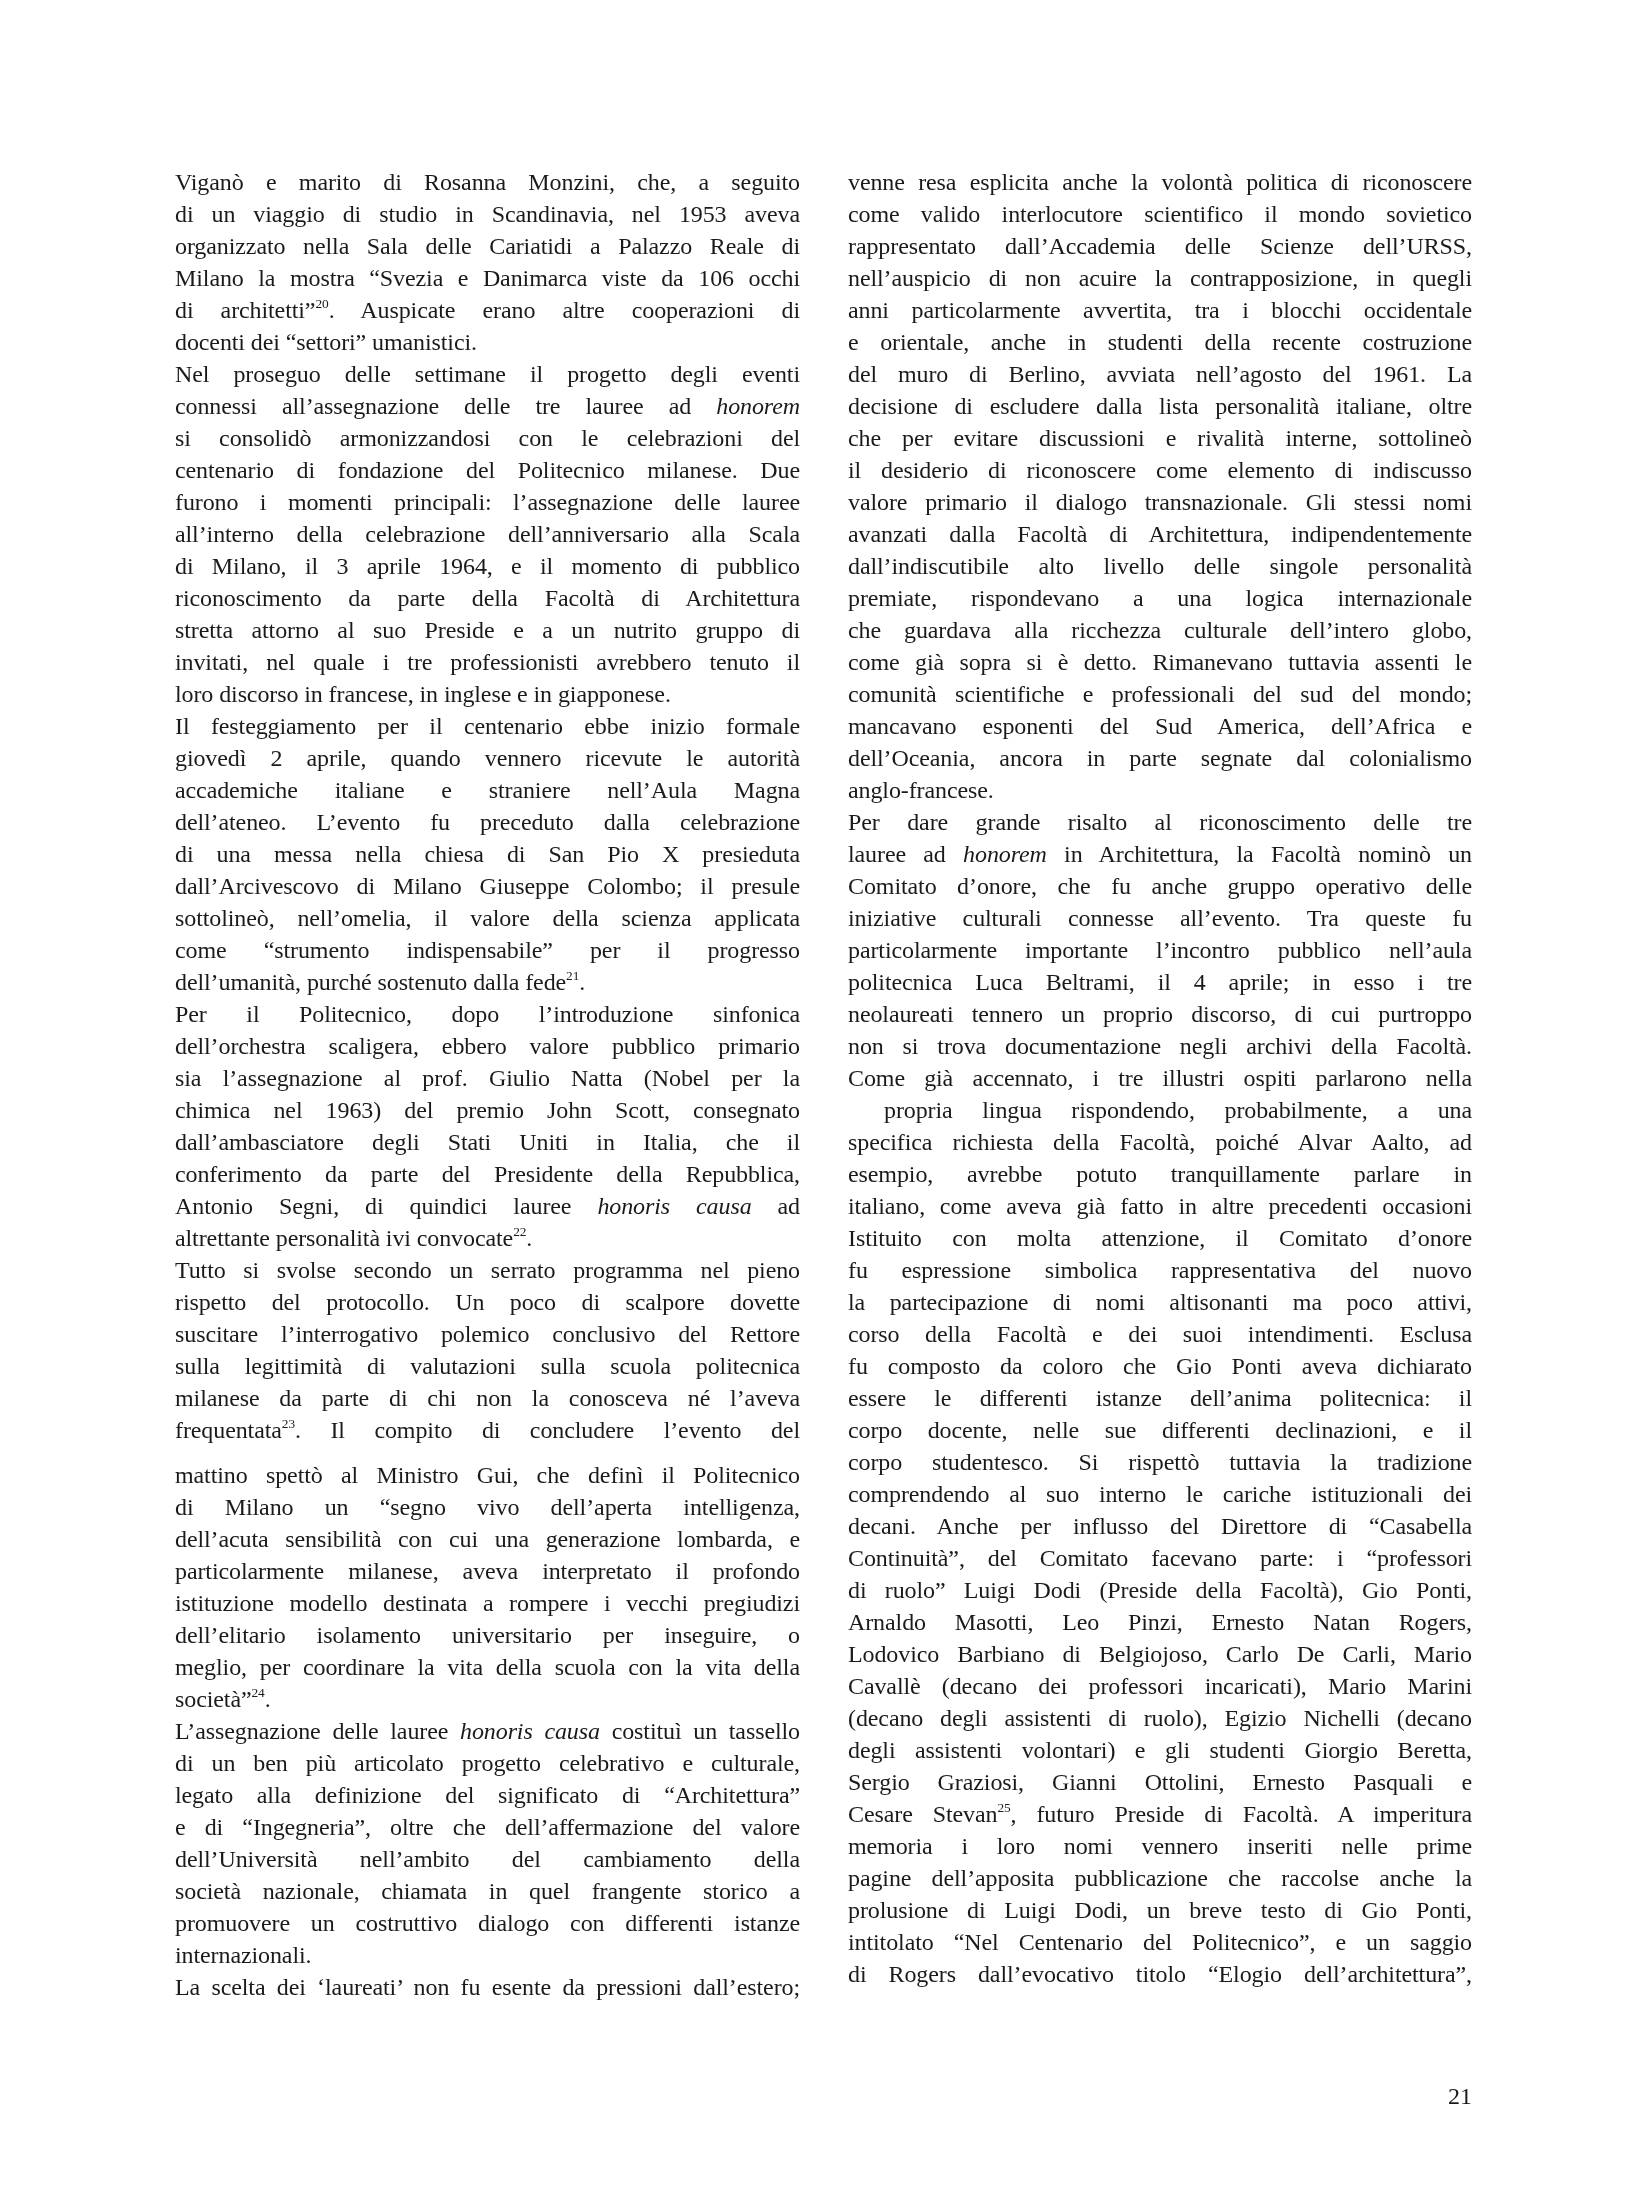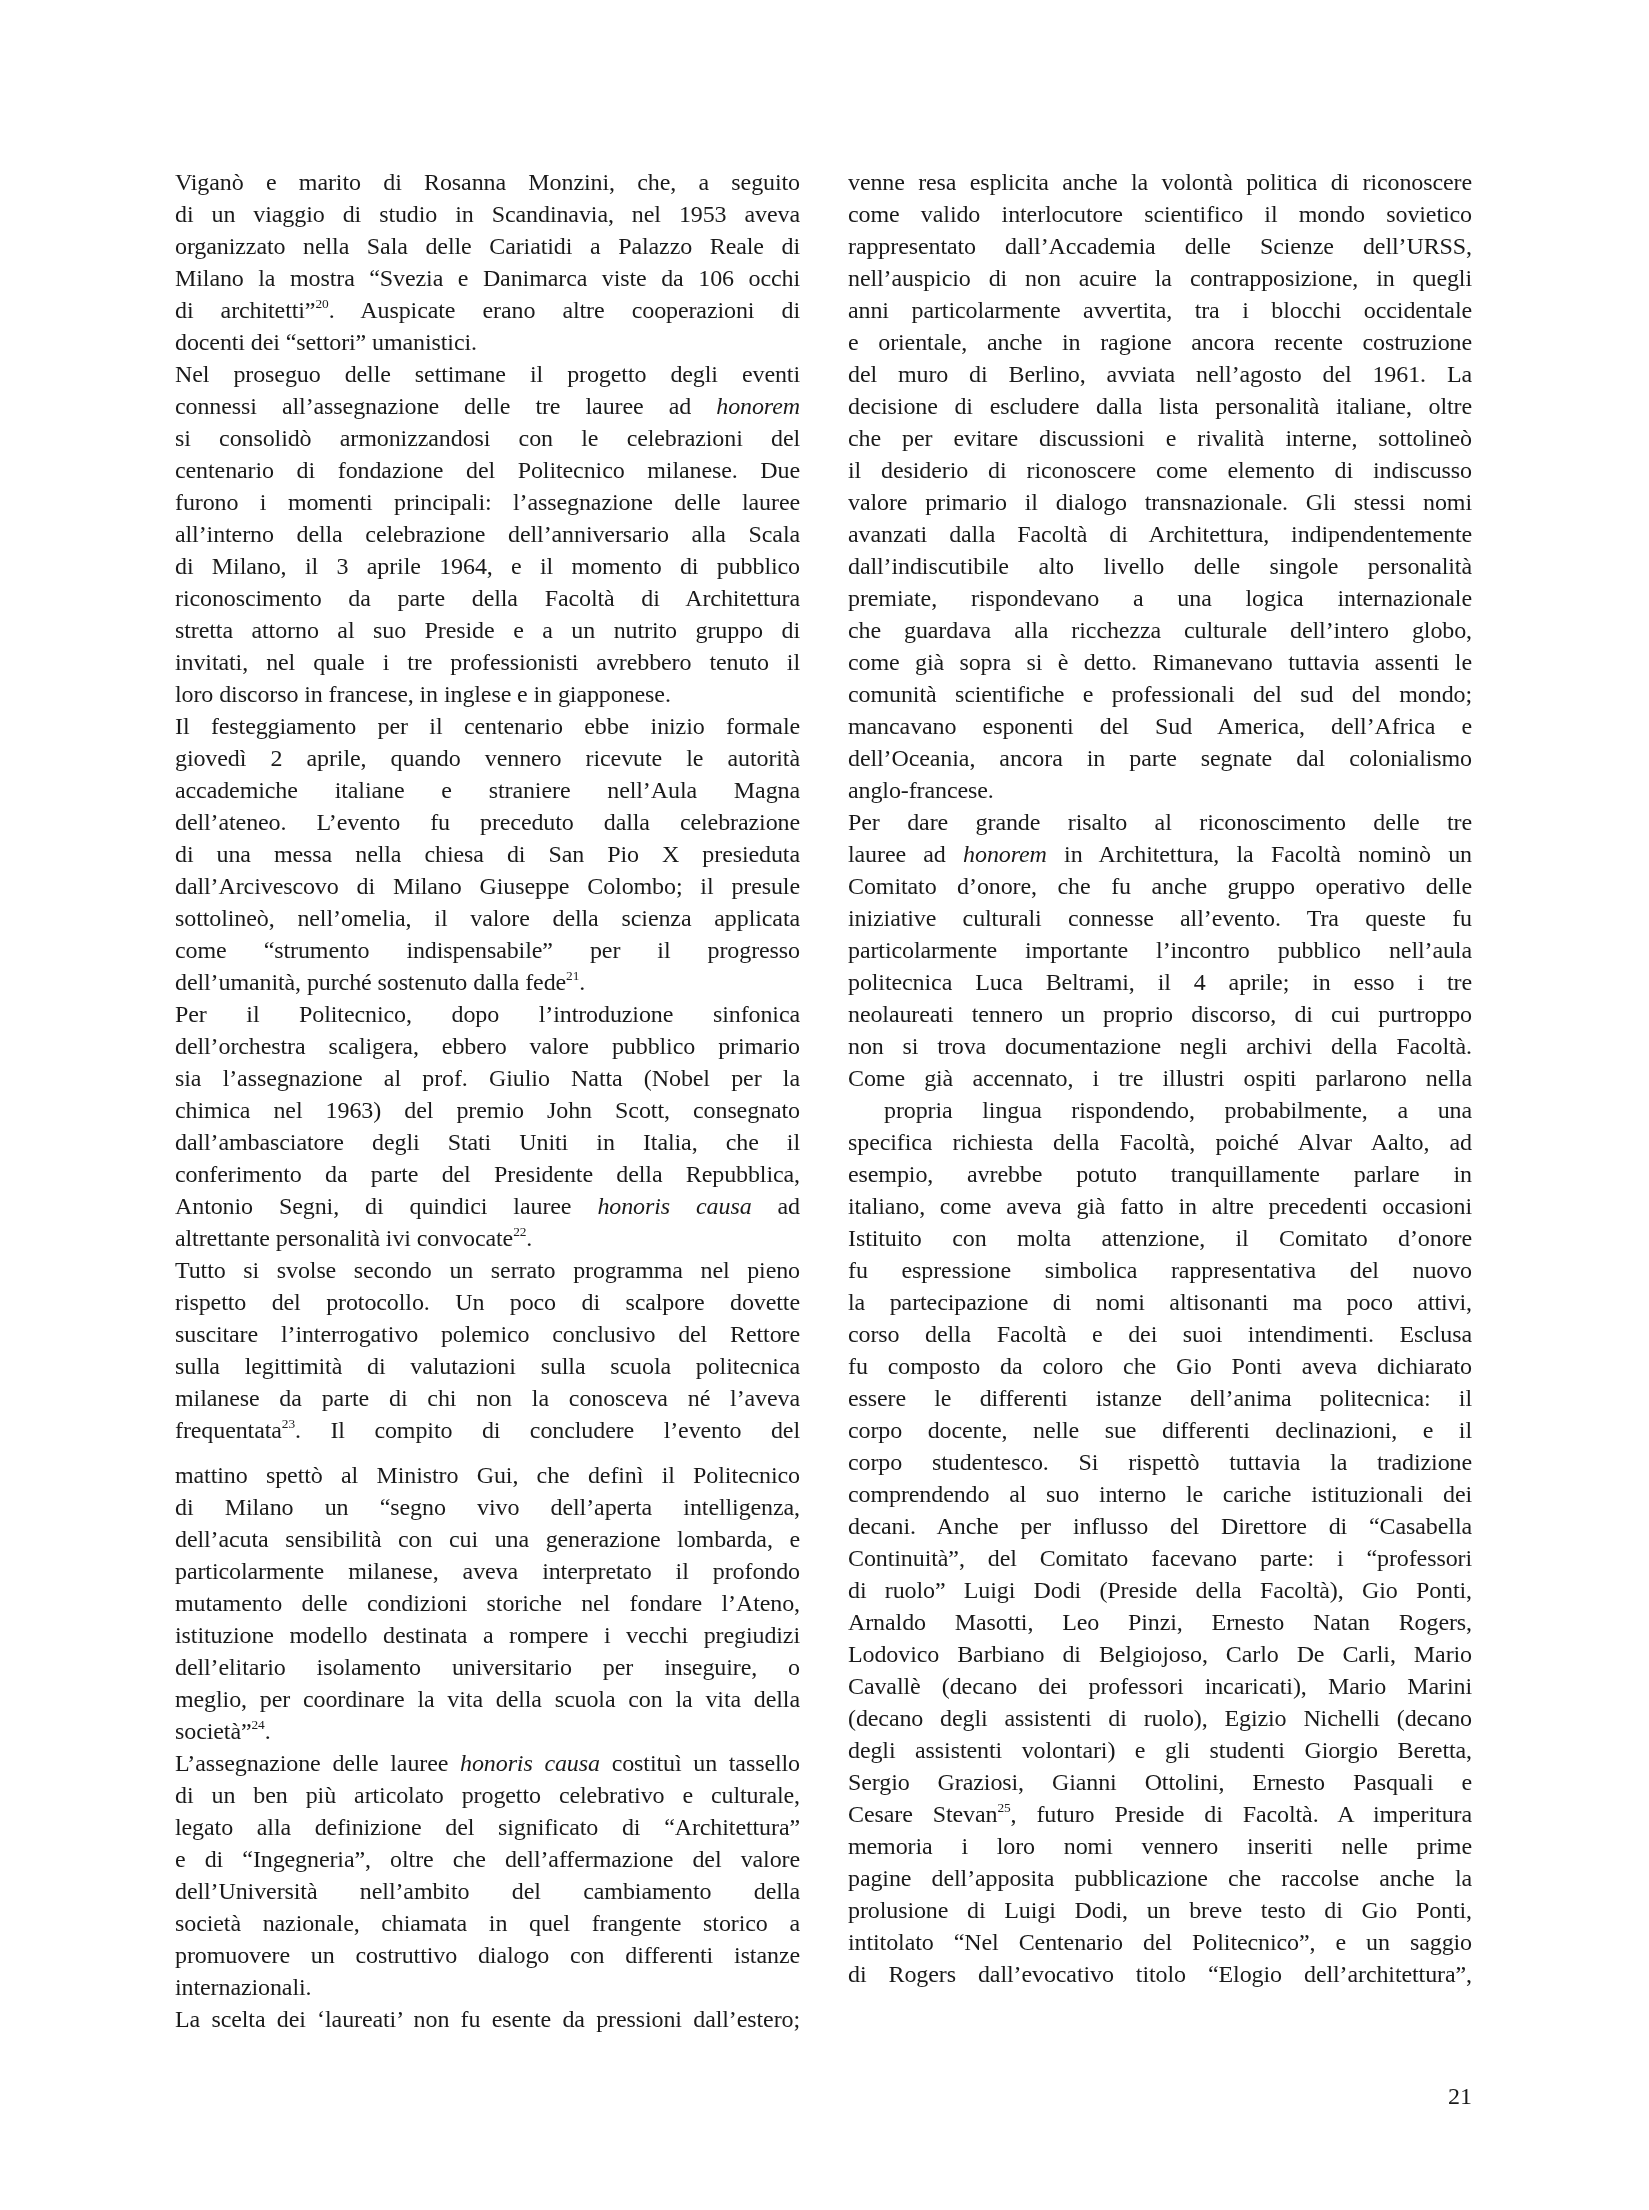--- a/index.html
+++ b/index.html
@@ -103,42 +103,41 @@
       <div class="line" style="white-space: nowrap;"><span>Tutto si svolse secondo un serrato programma nel pieno</span></div>
       <div class="line" style="white-space: nowrap;"><span>rispetto del protocollo. Un poco di scalpore dovette</span></div>
       <div class="line" style="white-space: nowrap;"><span>suscitare l’interrogativo polemico conclusivo del Rettore</span></div>
       <div class="line" style="white-space: nowrap;"><span>sulla legittimità di valutazioni sulla scuola politecnica</span></div>
       <div class="line" style="white-space: nowrap;"><span>milanese da parte di chi non la conosceva né l’aveva</span></div>
       <div class="line" style="white-space: nowrap;"><span>frequentata</span><sup>23</sup><span>. Il compito di concludere l’evento del</span></div>
       <div class="line" style="white-space: nowrap; margin-top: 13px;"><span>mattino spettò al Ministro Gui, che definì il Politecnico</span></div>
       <div class="line" style="white-space: nowrap;"><span>di Milano un “segno vivo dell’aperta intelligenza,</span></div>
       <div class="line" style="white-space: nowrap;"><span>dell’acuta sensibilità con cui una generazione lombarda, e</span></div>
       <div class="line" style="white-space: nowrap;"><span>particolarmente milanese, aveva interpretato il profondo</span></div>
-      <div class="line" style="white-space: nowrap;"><span>mutamento delle condizioni storiche nel fondare l’Ateno,</span></div>
       <div class="line" style="white-space: nowrap;"><span>istituzione modello destinata a rompere i vecchi pregiudizi</span></div>
       <div class="line" style="white-space: nowrap;"><span>dell’elitario isolamento universitario per inseguire, o</span></div>
       <div class="line" style="white-space: nowrap;"><span>meglio, per coordinare la vita della scuola con la vita della</span></div>
       <div class="line last" style="white-space: nowrap;"><span>società”</span><sup>24</sup><span>.</span></div>
       <div class="line" style="white-space: nowrap; word-spacing: 0px;"><span>L’assegnazione delle lauree </span><i>honoris causa</i><span> costituì un tassello</span></div>
       <div class="line" style="white-space: nowrap;"><span>di un ben più articolato progetto celebrativo e culturale,</span></div>
       <div class="line" style="white-space: nowrap;"><span>legato alla definizione del significato di “Architettura”</span></div>
       <div class="line" style="white-space: nowrap;"><span>e di “Ingegneria”, oltre che dell’affermazione del valore</span></div>
       <div class="line" style="white-space: nowrap;"><span>dell’Università nell’ambito del cambiamento della</span></div>
       <div class="line" style="white-space: nowrap;"><span>società nazionale, chiamata in quel frangente storico a</span></div>
       <div class="line" style="white-space: nowrap;"><span>promuovere un costruttivo dialogo con differenti istanze</span></div>
       <div class="line last" style="white-space: nowrap;"><span>internazionali.</span></div>
       <div class="line" style="white-space: nowrap;"><span>La scelta dei ‘laureati’ non fu esente da pressioni dall’estero;</span></div>
     </div>
   <div class="column col-right">
       <div class="line" style="white-space: nowrap;"><span>venne resa esplicita anche la volontà politica di riconoscere</span></div>
       <div class="line" style="white-space: nowrap;"><span>come valido interlocutore scientifico il mondo sovietico</span></div>
       <div class="line" style="white-space: nowrap;"><span>rappresentato dall’Accademia delle Scienze dell’URSS,</span></div>
       <div class="line" style="white-space: nowrap;"><span>nell’auspicio di non acuire la contrapposizione, in quegli</span></div>
       <div class="line" style="white-space: nowrap;"><span>anni particolarmente avvertita, tra i blocchi occidentale</span></div>
-      <div class="line" style="white-space: nowrap;"><span>e orientale, anche in ragione ancora recente costruzione</span></div>
+      <div class="line" style="white-space: nowrap;"><span>e orientale, anche in studenti della recente costruzione</span></div>
       <div class="line" style="white-space: nowrap;"><span>del muro di Berlino, avviata nell’agosto del 1961. La</span></div>
       <div class="line" style="white-space: nowrap;"><span>decisione di escludere dalla lista personalità italiane, oltre</span></div>
       <div class="line" style="white-space: nowrap;"><span>che per evitare discussioni e rivalità interne, sottolineò</span></div>
       <div class="line" style="white-space: nowrap;"><span>il desiderio di riconoscere come elemento di indiscusso</span></div>
       <div class="line" style="white-space: nowrap;"><span>valore primario il dialogo transnazionale. Gli stessi nomi</span></div>
       <div class="line" style="white-space: nowrap;"><span>avanzati dalla Facoltà di Architettura, indipendentemente</span></div>
       <div class="line" style="white-space: nowrap;"><span>dall’indiscutibile alto livello delle singole personalità</span></div>
       <div class="line" style="white-space: nowrap;"><span>premiate, rispondevano a una logica internazionale</span></div>
       <div class="line" style="white-space: nowrap;"><span>che guardava alla ricchezza culturale dell’intero globo,</span></div>
       <div class="line" style="white-space: nowrap;"><span>come già sopra si è detto. Rimanevano tuttavia assenti le</span></div>

